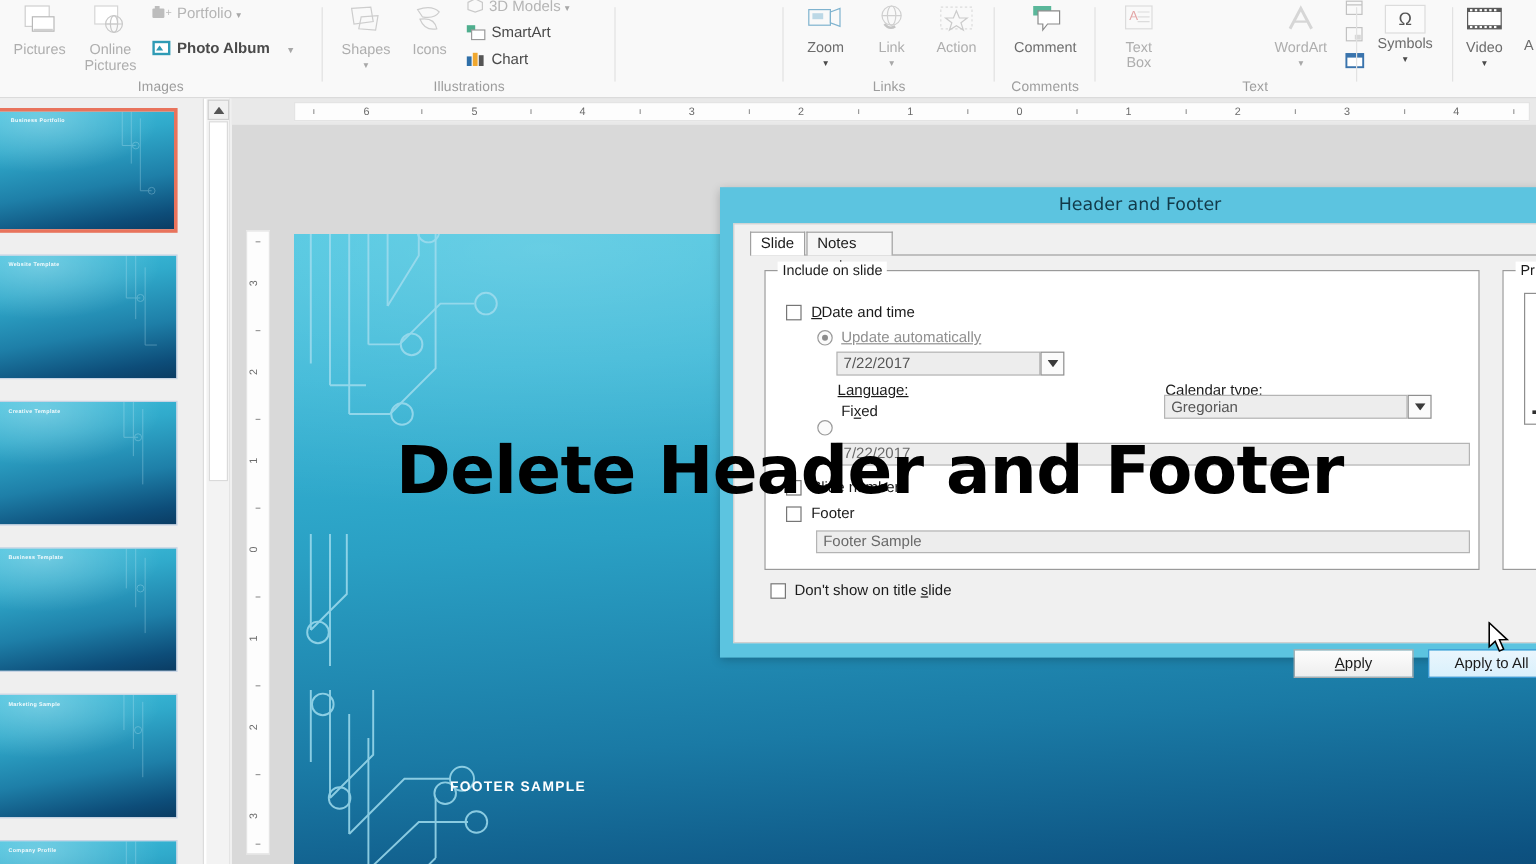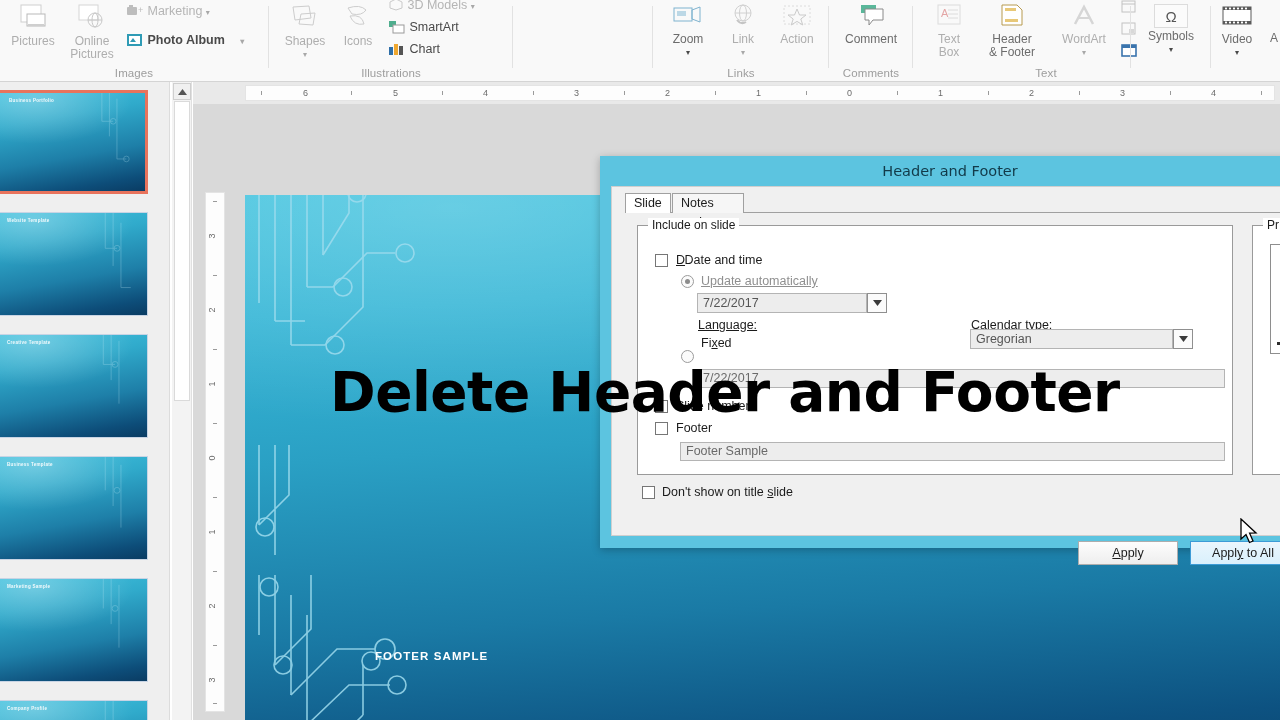--- a/index.html
+++ b/index.html
@@ -233,21 +233,21 @@
         <span style="display:block">Pictures</span>
       </div>
       <div class="small-btn" style="left:126px;top:4px;">
         <span class="icon-box">
           <svg width="18" height="13" viewBox="0 0 18 13" style="vertical-align:-2px">
               <rect x="1" y="3" width="10" height="8" rx="1" fill="#bdbdbd"></rect>
               <rect x="3" y="1" width="4" height="3" fill="#bdbdbd"></rect>
               <text x="12" y="9" font-size="9" fill="#bdbdbd">+</text>
             </svg>
         </span>
-        <span>Marketing</span>
+        <span>Portfolio</span>
         <span class="caret">▾</span>
       </div>
       <div class="small-btn dark" style="left:126px;top:33px;font-weight:bold;">
         <span class="icon-box">
           <svg width="18" height="14" viewBox="0 0 18 14" style="vertical-align:-3px">
               <rect x="1" y="1" width="15" height="12" fill="#2f9bb5"></rect>
               <rect x="3" y="3" width="11" height="8" fill="#fff"></rect>
               <path d="M4 9 L7 5 L10 9 Z" fill="#2f9bb5"></path>
             </svg>
         </span>
@@ -369,31 +369,20 @@
           <svg width="30" height="24" viewBox="0 0 30 24">
               <rect x="4" y="1" width="22" height="19" fill="none" stroke="#dcdcdc"></rect>
               <text x="7" y="13" font-size="11" fill="#e3a5a5">A</text>
               <line x1="14" y1="6" x2="24" y2="6" stroke="#dcdcdc"></line>
               <line x1="14" y1="10" x2="24" y2="10" stroke="#dcdcdc"></line>
               <line x1="14" y1="14" x2="24" y2="14" stroke="#dcdcdc"></line>
             </svg>
         </span>
         <span>Text</span>
         <span style="display:block">Box</span>
-      </div>
-      <div class="big-btn dark" style="left:62px;top:4px;width:72px;">
-        <span class="ic">
-          <svg width="30" height="24" viewBox="0 0 30 24">
-              <path d="M5 1 L20 1 L25 6 L25 21 L5 21 Z" fill="#fff" stroke="#b79a4f"></path>
-              <rect x="8" y="4" width="11" height="3" fill="#e8c878"></rect>
-              <rect x="8" y="15" width="13" height="3" fill="#e8c878"></rect>
-            </svg>
-        </span>
-        <span>Header</span>
-        <span style="display:block">&amp; Footer</span>
       </div>
       <div class="big-btn" style="left:138px;top:4px;width:64px;">
         <span class="ic">
           <svg width="30" height="24" viewBox="0 0 30 24">
               <path d="M6 20 L15 3 L24 20" fill="none" stroke="#d6d6d6" stroke-width="2.5"></path>
               <line x1="10" y1="14" x2="20" y2="14" stroke="#d6d6d6" stroke-width="2"></line>
             </svg>
         </span>
         <span>WordArt</span>
         <span class="caret" style="display:block">▾</span>

